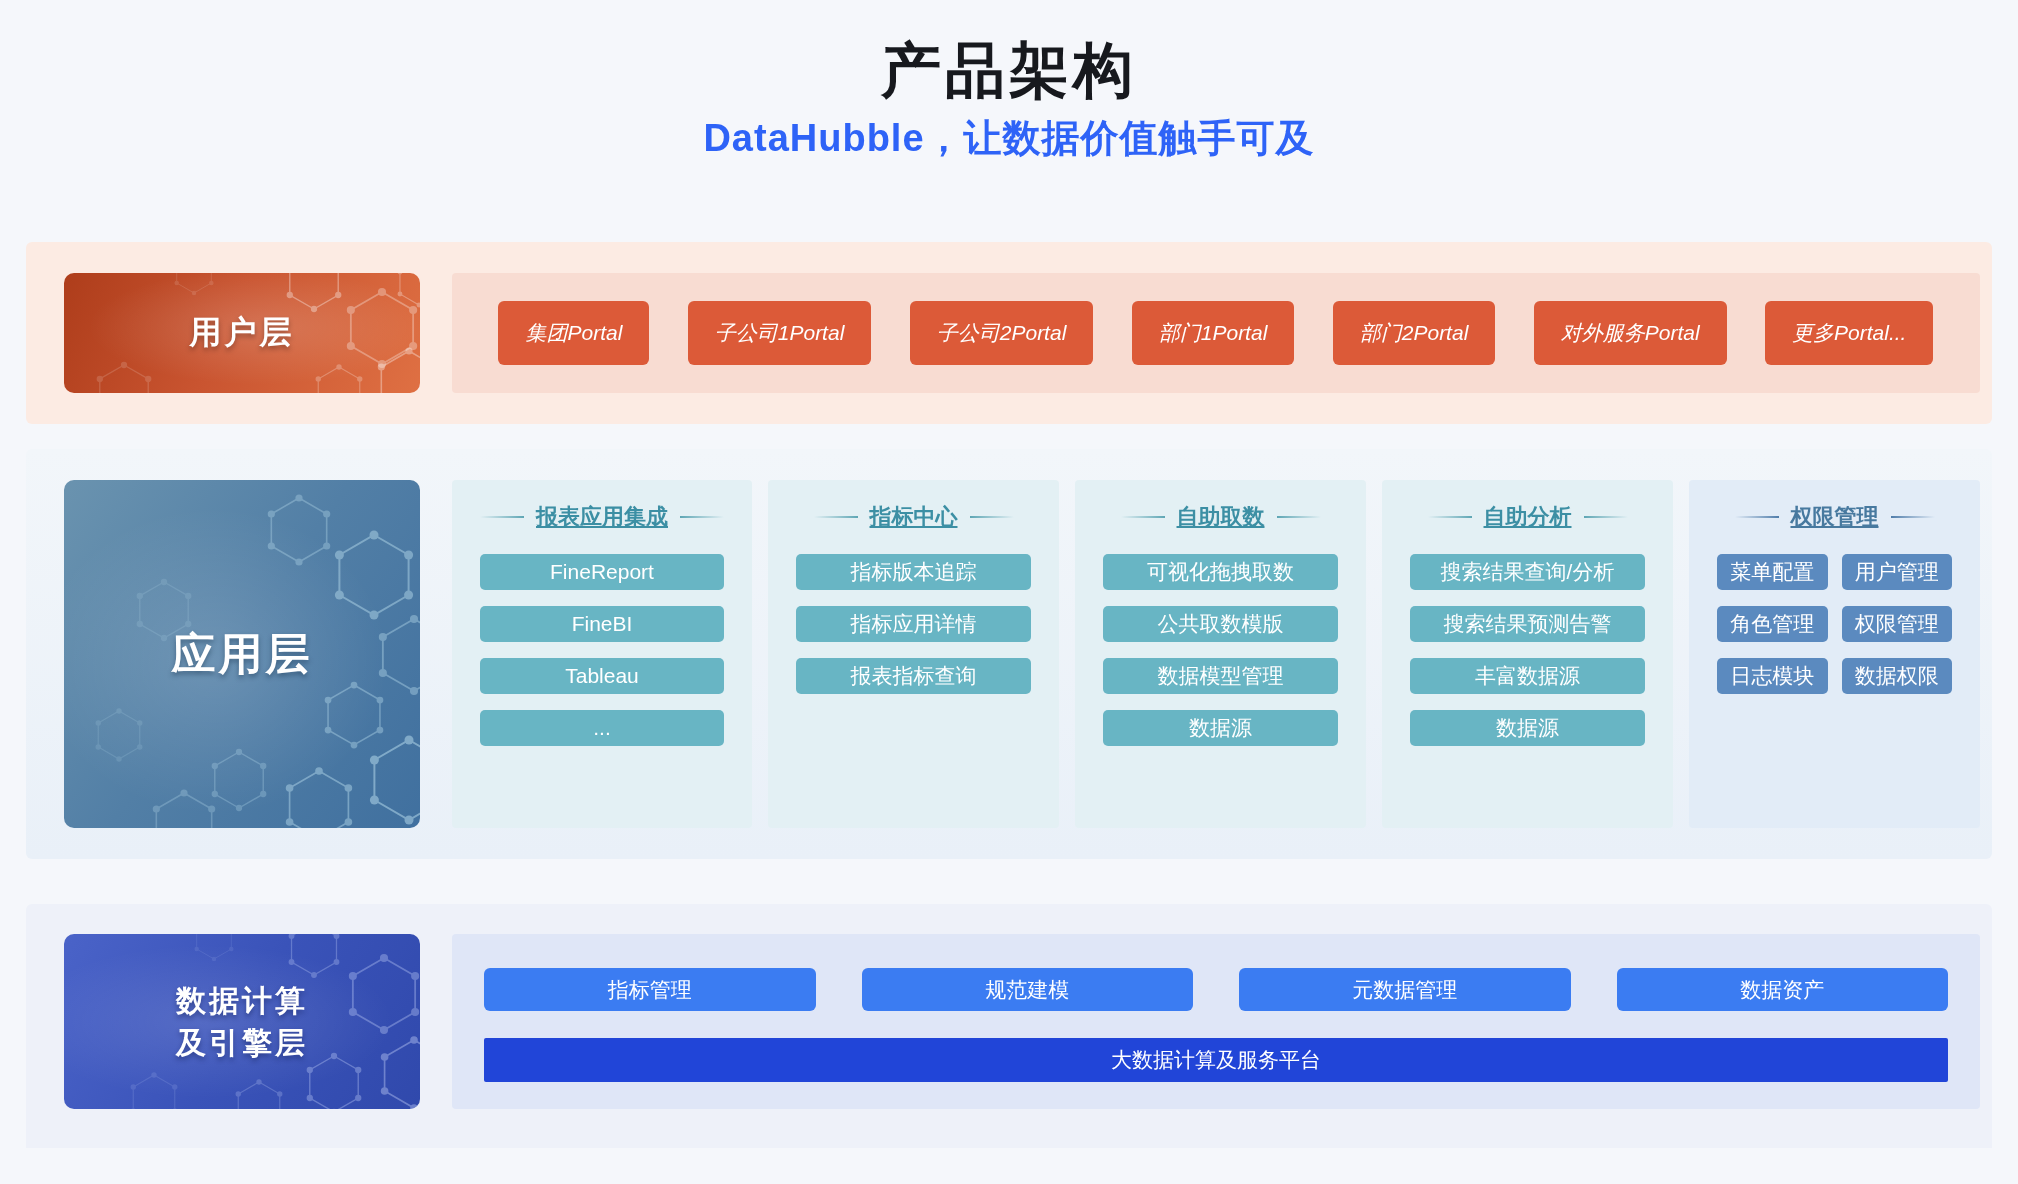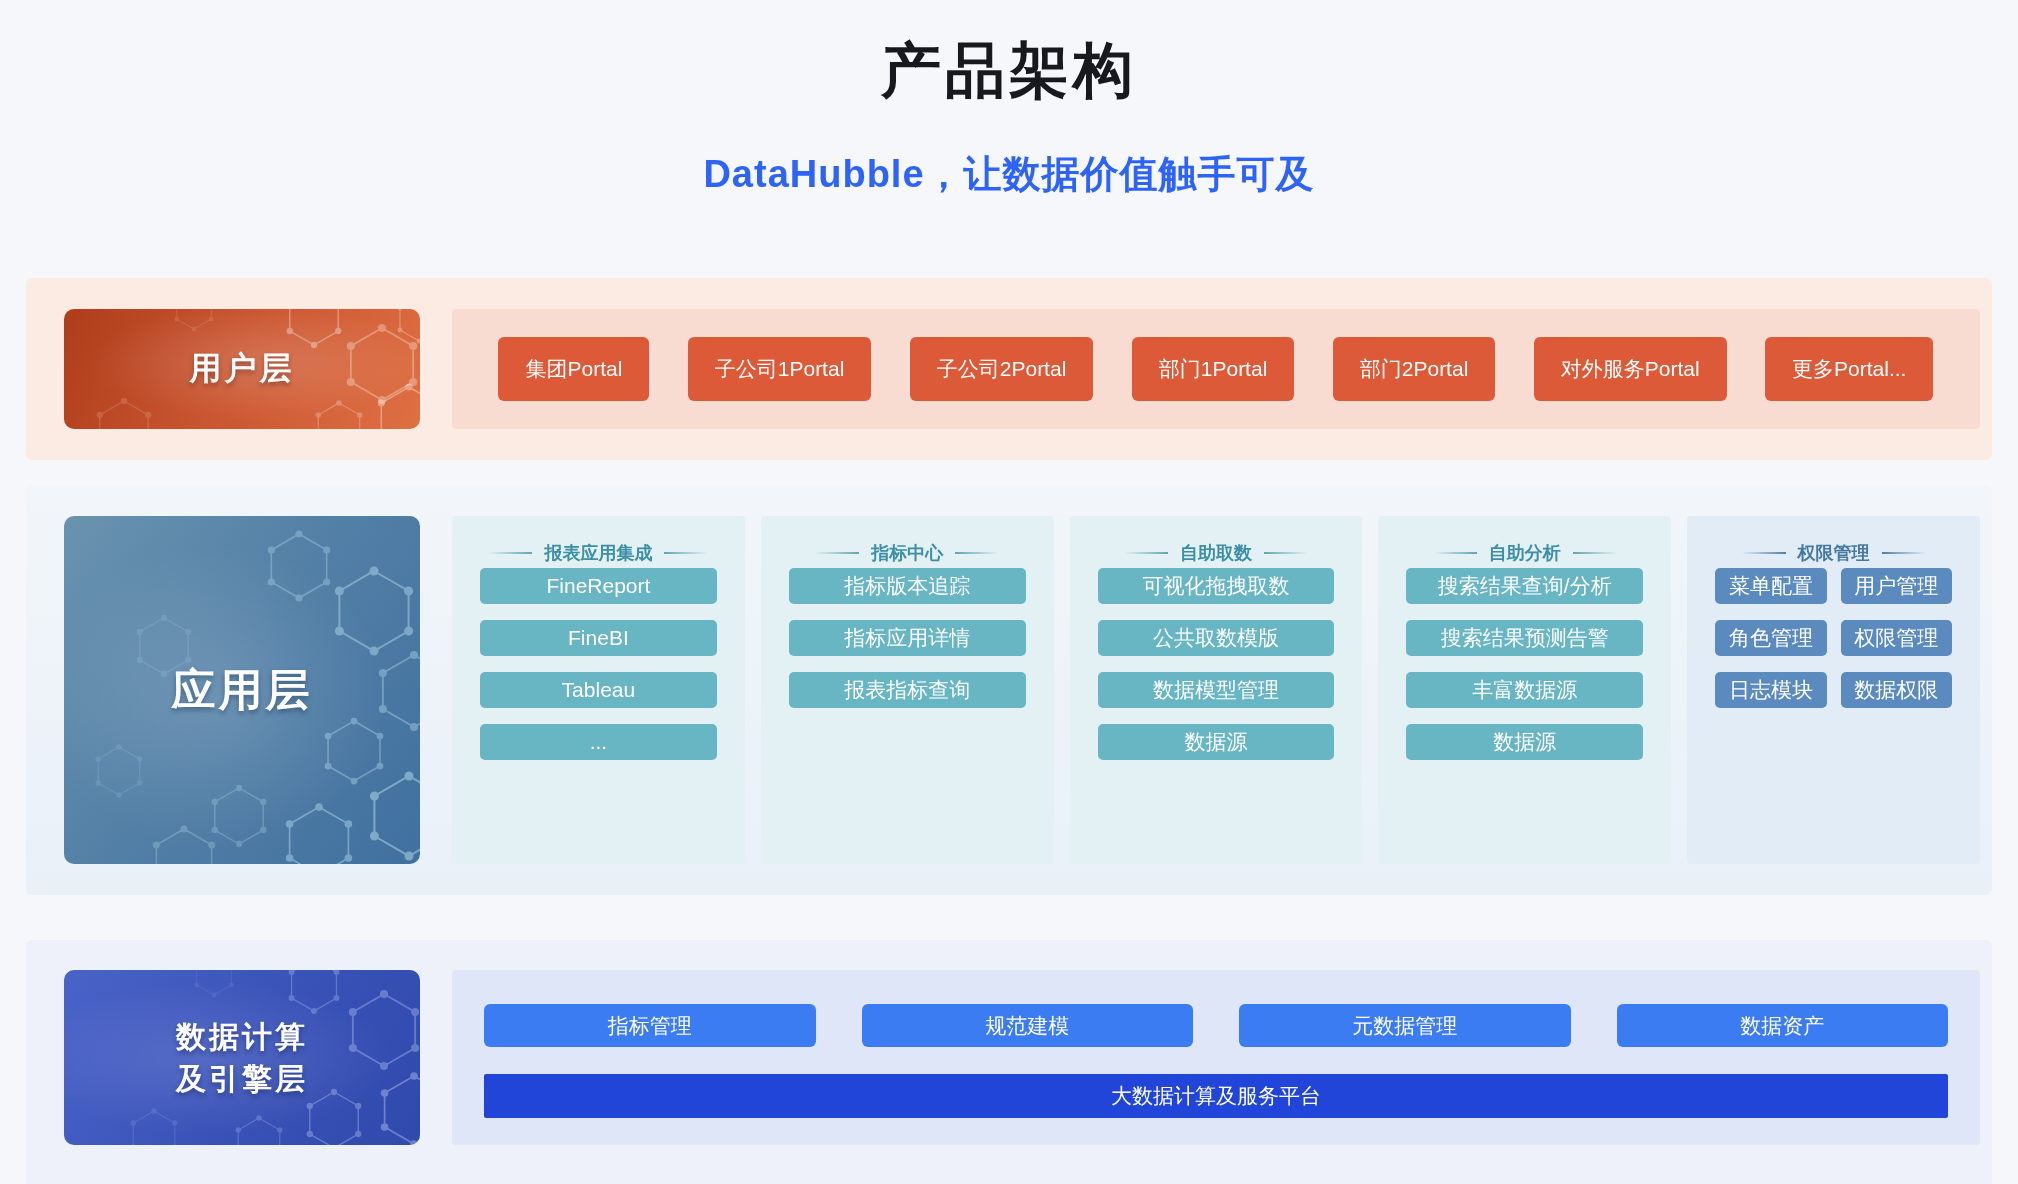--- a/index.html
+++ b/index.html
@@ -8,21 +8,21 @@
     width:2018px; height:1184px; overflow:hidden;
     background:#f5f7fb;
     font-family:"Liberation Sans","DejaVu Sans",sans-serif;
   }
   .page-title {
     padding-top:26px; text-align:center;
     font-size:60px; line-height:90px; font-weight:bold;
     color:#17191e; letter-spacing:4px;
   }
   .page-subtitle {
-    margin-top:36px; text-align:center;
+    text-align:center;
     font-size:38px; line-height:44px; font-weight:bold;
     color:#2e63f7; letter-spacing:1px;
   }
   .band { margin:0 26px; border-radius:6px; }
   
   .band-user {
     margin-top:82px; height:182px; background:#fcebe3;
     display:flex; align-items:center; padding:0 12px 0 38px;
   }
   .layer-card {
@@ -39,20 +39,21 @@
       linear-gradient(115deg,#ae3d1b 0%,#c95430 45%,#df7043 100%);
   }
   .user-strip {
     flex:1; margin-left:32px; height:120px; background:#f8dcd2; border-radius:4px;
     display:flex; align-items:center; justify-content:space-evenly; padding:0 8px;
   }
   .portal-btn {
     height:64px; padding:0 27px; background:#dc5a38; border-radius:6px;
     color:#fff; font-size:21px; display:flex; align-items:center; white-space:nowrap;
     cursor:pointer;
+    font-style:italic;
   }
   
   .band-app {
     margin-top:25px; height:410px;
     background:linear-gradient(180deg,#f2f6fa 0%,#e9f0f8 100%);
     display:flex; padding:31px 12px 31px 38px;
   }
   .card-app {
     height:348px; font-size:44px;
     background:
@@ -61,22 +62,22 @@
   }
   .card-app .card-label { text-shadow:0 3px 5px rgba(10,35,60,.4); }
   .app-columns { flex:1; margin-left:32px; display:flex; gap:16px; }
   .panel {
     flex:1; border-radius:4px; background:#e3f0f4;
     display:flex; flex-direction:column; padding:22px 28px 0;
   }
   .panel.alt { background:#e2ecf7; }
   .panel-title {
     display:flex; align-items:center; justify-content:center;
-    font-size:18px; line-height:30px; font-weight:bold; color:#3c8fa4;
-    white-space:nowrap;
+    font-size:22px; line-height:30px; font-weight:bold; color:#3c8fa4;
+    margin-bottom:22px; white-space:nowrap;text-decoration:underline;
   }
   .panel-title::before, .panel-title::after { content:""; width:44px; height:2px; flex:none; }
   .panel-title::before { margin-right:12px; background:linear-gradient(90deg,rgba(94,166,180,0),#5ea6b4); }
   .panel-title::after  { margin-left:12px;  background:linear-gradient(90deg,#5ea6b4,rgba(94,166,180,0)); }
   .panel.alt .panel-title { color:#47799f; }
   .panel.alt .panel-title::before { background:linear-gradient(90deg,rgba(80,125,170,0),#507daa); }
   .panel.alt .panel-title::after  { background:linear-gradient(90deg,#507daa,rgba(80,125,170,0)); }
   .panel-body { display:flex; flex-direction:column; gap:16px; }
   .panel-btn {
     height:36px; border-radius:5px; background:#68b5c4; color:#fff; font-size:21px;

